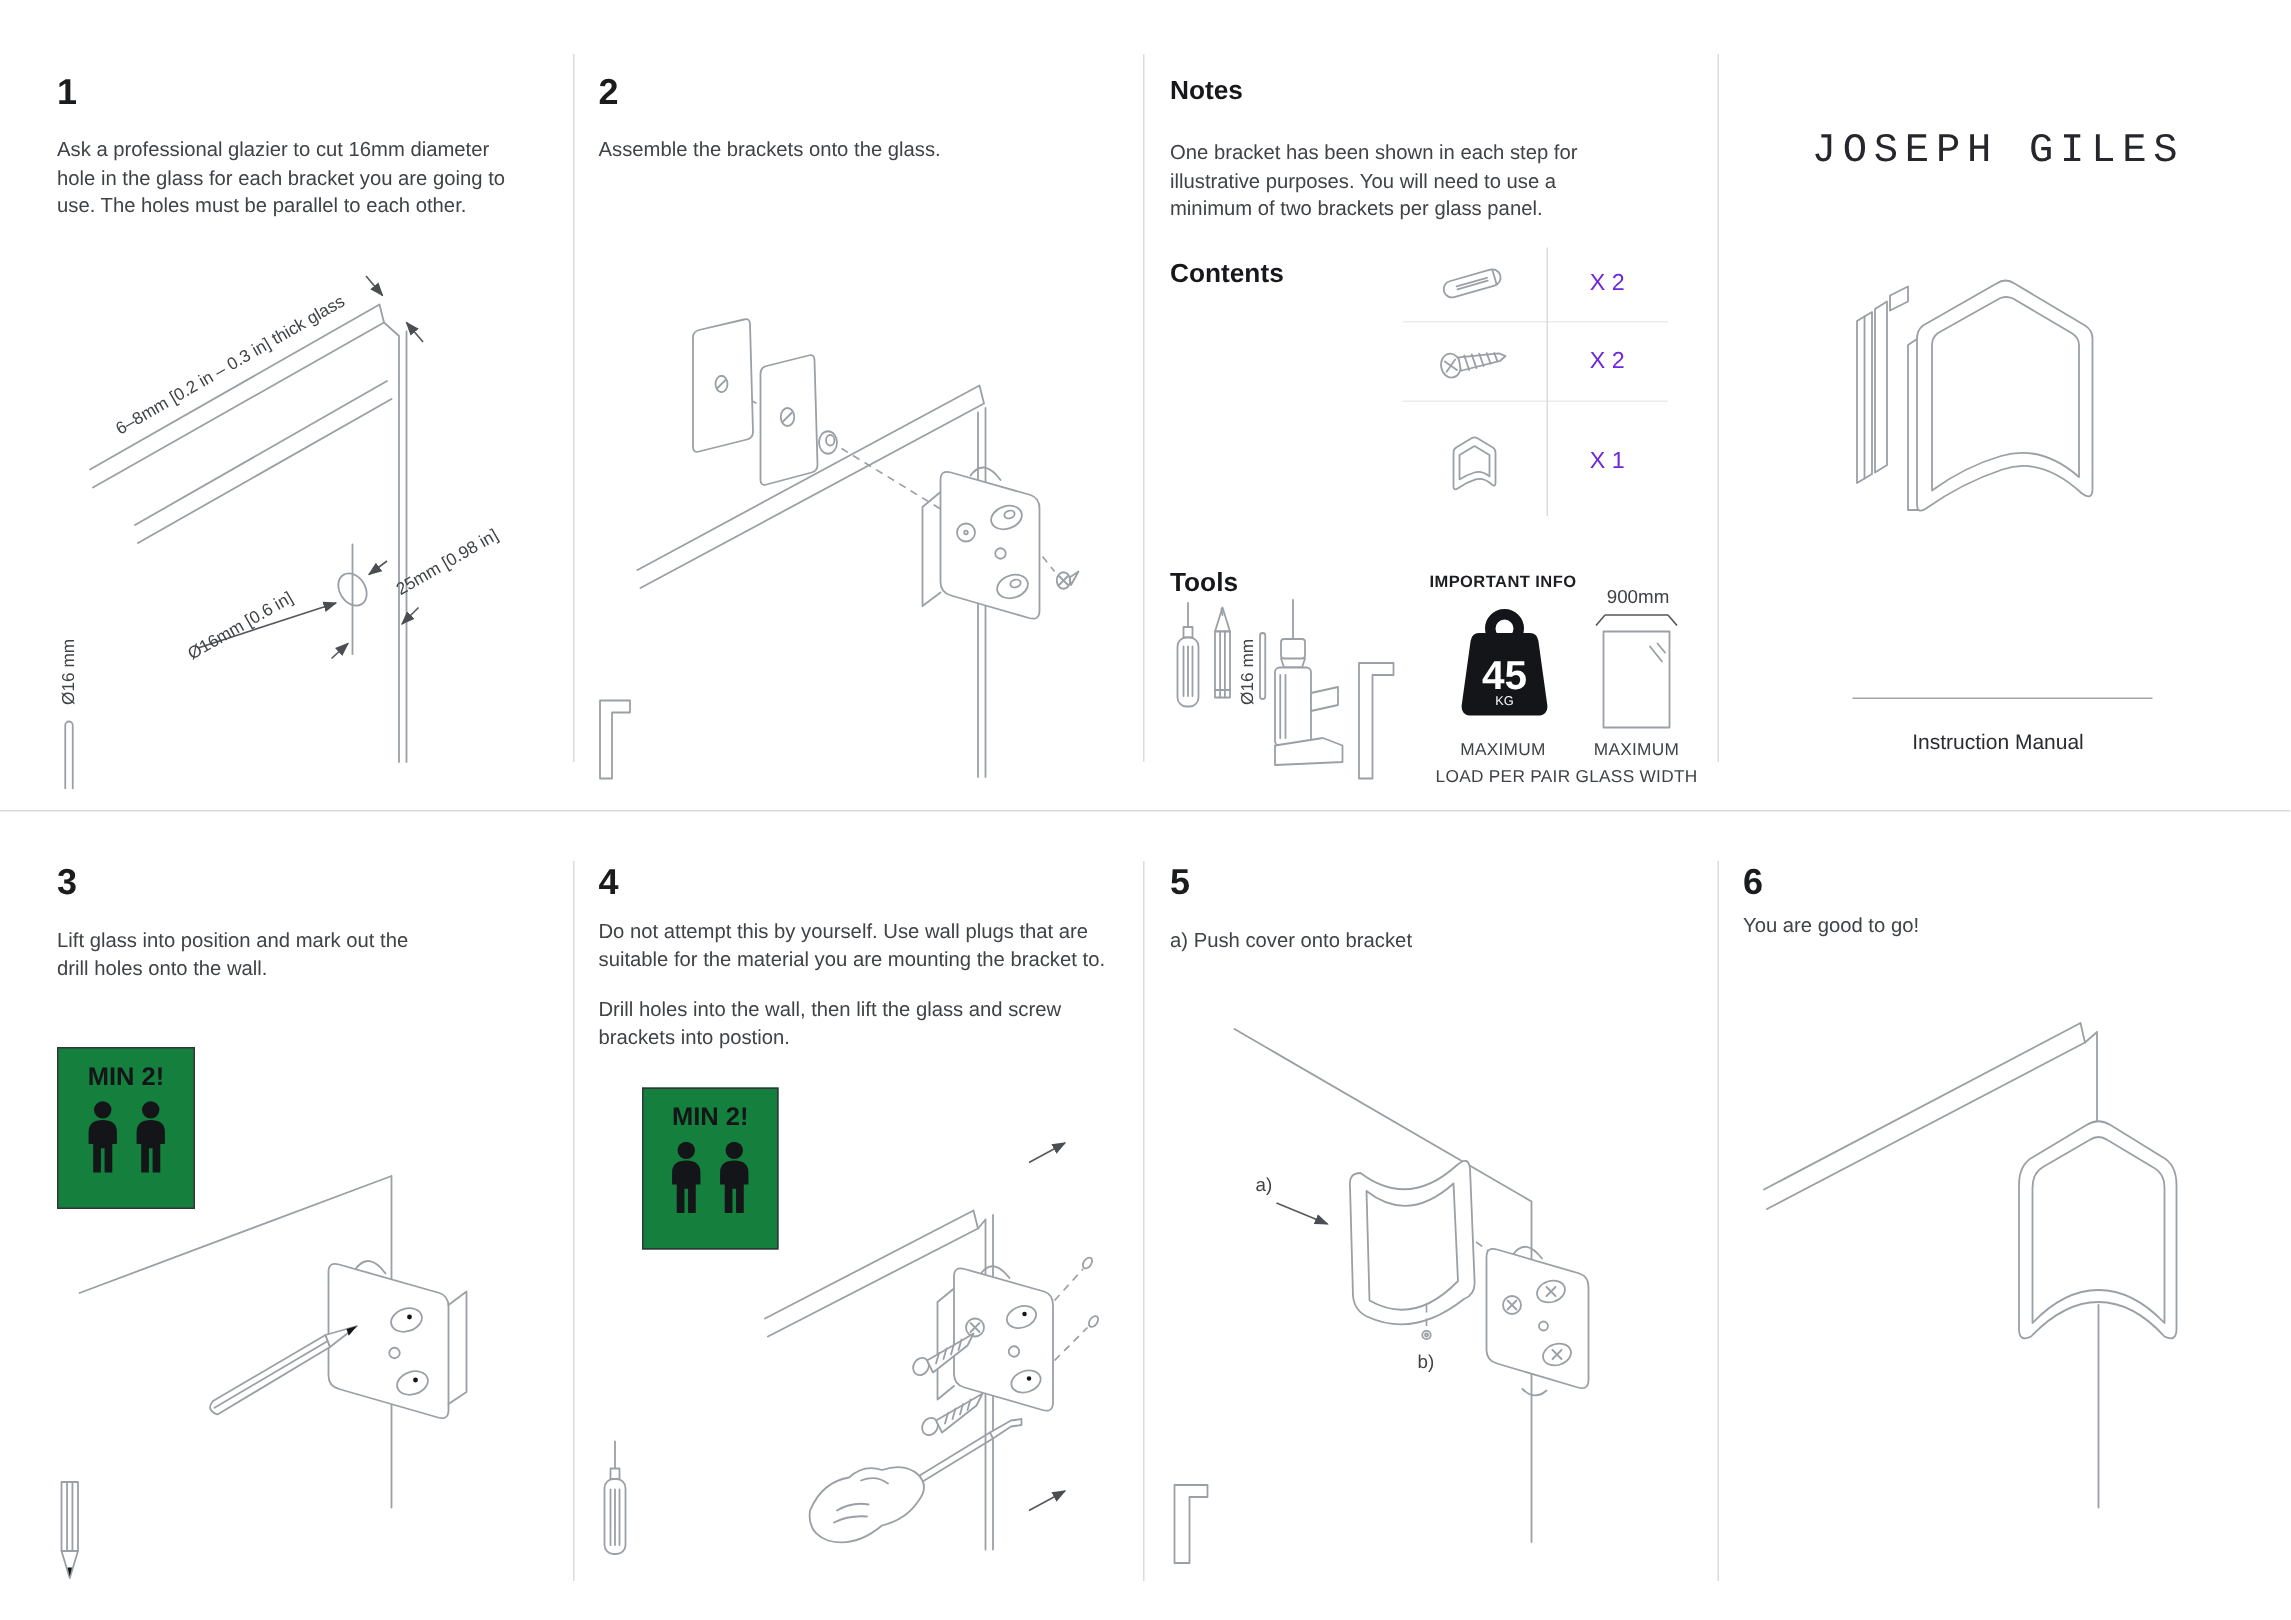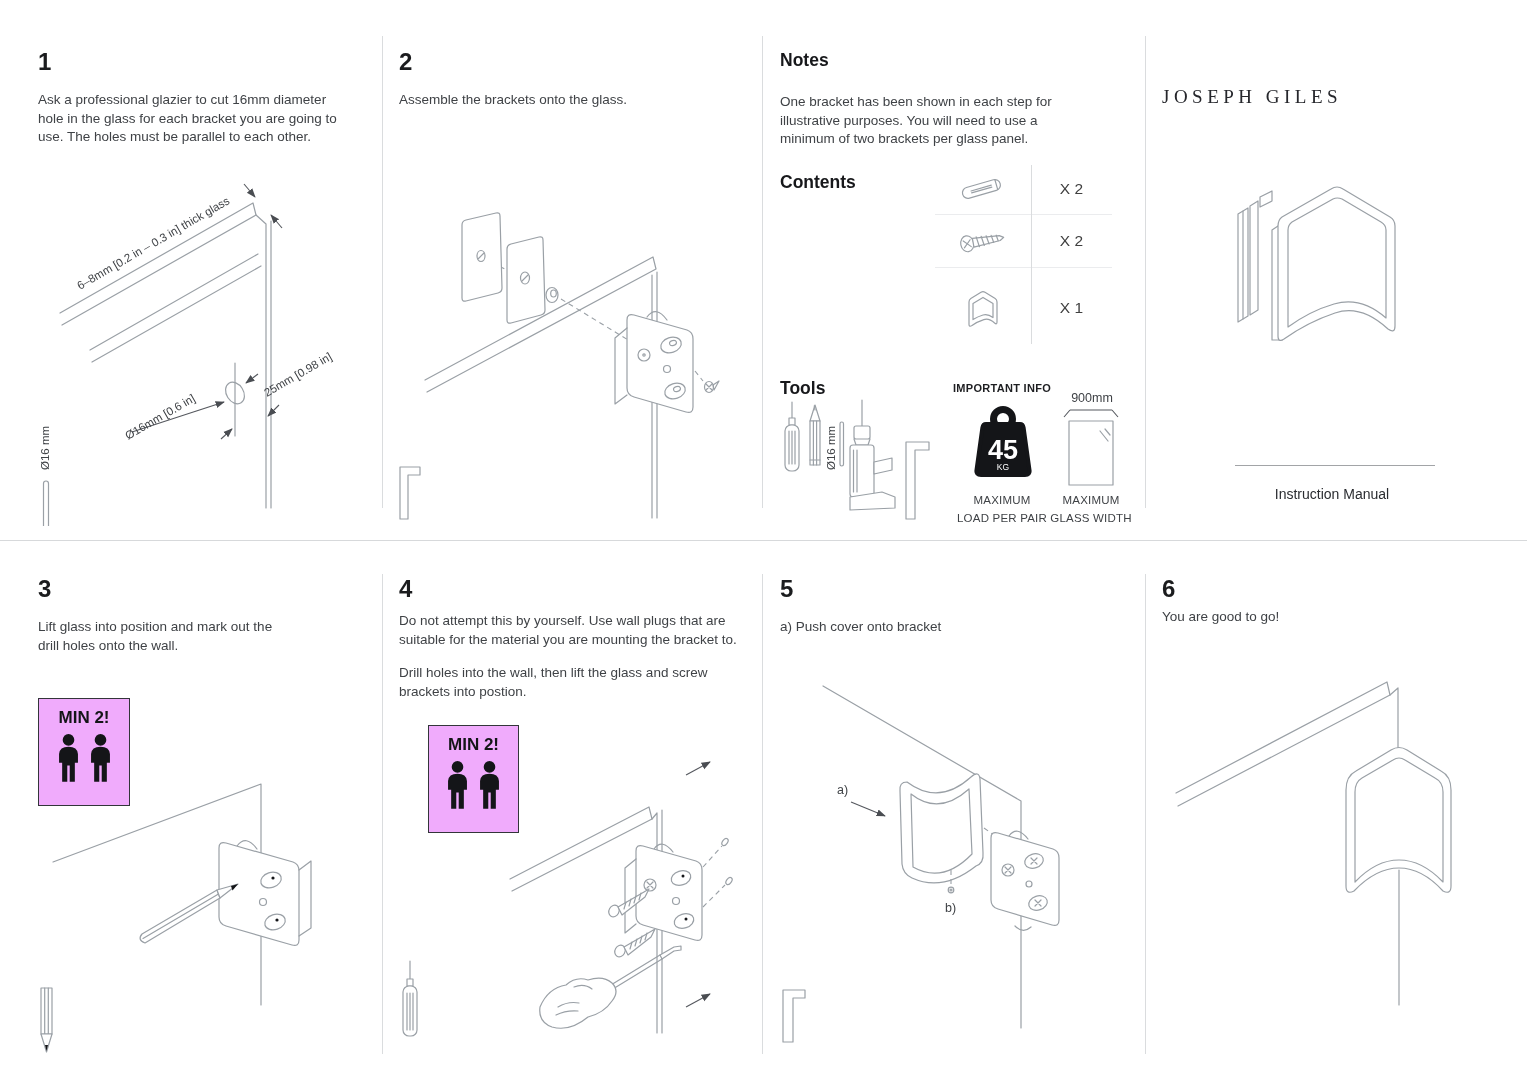--- a/index.html
+++ b/index.html
@@ -18,35 +18,35 @@
   .step-num  { font-size:24px; font-weight:600; color:#1b1c1e; }
   .step-text { font-size:13.5px; line-height:1.38; color:#3f4246; }
   .h2 { font-size:17.5px; font-weight:700; color:#17181b; }
 
   
   .contents-table { position:absolute; width:177px; }
   .contents-vline { position:absolute; left:96px; top:2px; bottom:4px; width:1px; background:#dadcde; }
   .contents-row { display:flex; align-items:center; border-bottom:1px solid #ebecee; }
   .contents-row:last-child { border-bottom:none; }
   .contents-icon-cell { width:96px; display:flex; justify-content:center; align-items:center; }
-  .contents-qty { flex:1; text-align:center; font-size:15.5px; color:#404040; }
+  .contents-qty { flex:1; text-align:center; font-size:15.5px; color:#6d28d9; }
 
   
   .info-head { font-size:11px; font-weight:700; letter-spacing:.3px; color:#1d1e21; text-align:center; }
   .info-cap  { font-size:11.5px; line-height:1.55; color:#3f4246; text-align:center; letter-spacing:.2px; }
   .gw-value  { font-size:12.5px; color:#3f4246; text-align:center; }
 
   
-  .logo { font-family:Liberation Serif, serif; font-size:19px; letter-spacing:4.5px; color:#26272c; font-weight:500; }
+  .logo { font-family:Liberation Mono, monospace; font-size:27px; letter-spacing:4.5px; color:#26272c; text-align:center; font-weight:500; }
   .product-title { font-size:15.5px; line-height:1.7; color:#2a2c30; text-align:center; }
   .brand-hr { position:absolute; height:1px; background:#a2a4a7; }
   .manual-label { font-size:14px; color:#2a2c30; text-align:center; }
 
   
-  .min-sign { position:absolute; border:1.5px solid #33353a; background:#f0abfc; text-align:center; padding-top:9px; z-index:3; }
+  .min-sign { position:absolute; border:1.5px solid #33353a; background:#15803d; text-align:center; padding-top:9px; z-index:3; }
   .min-sign-text { font-size:17px; font-weight:600; color:#141518; }
   .min-people { margin-top:5px; display:flex; justify-content:center; gap:5px; }
 
   
   svg { display:block; }
   .ln   { fill:none; stroke:#9aa0a6; stroke-width:1.2; stroke-linecap:round; stroke-linejoin:round; }
   .lnf  { fill:#ffffff; stroke:#9aa0a6; stroke-width:1.2; stroke-linecap:round; stroke-linejoin:round; }
   .dash { fill:none; stroke:#9aa0a6; stroke-width:1.1; stroke-dasharray:5 4; }
   .dim  { fill:none; stroke:#55585e; stroke-width:1.1; }
   .dimtext { font-family:"Liberation Sans", sans-serif; font-size:11.5px; fill:#3f4246; }

